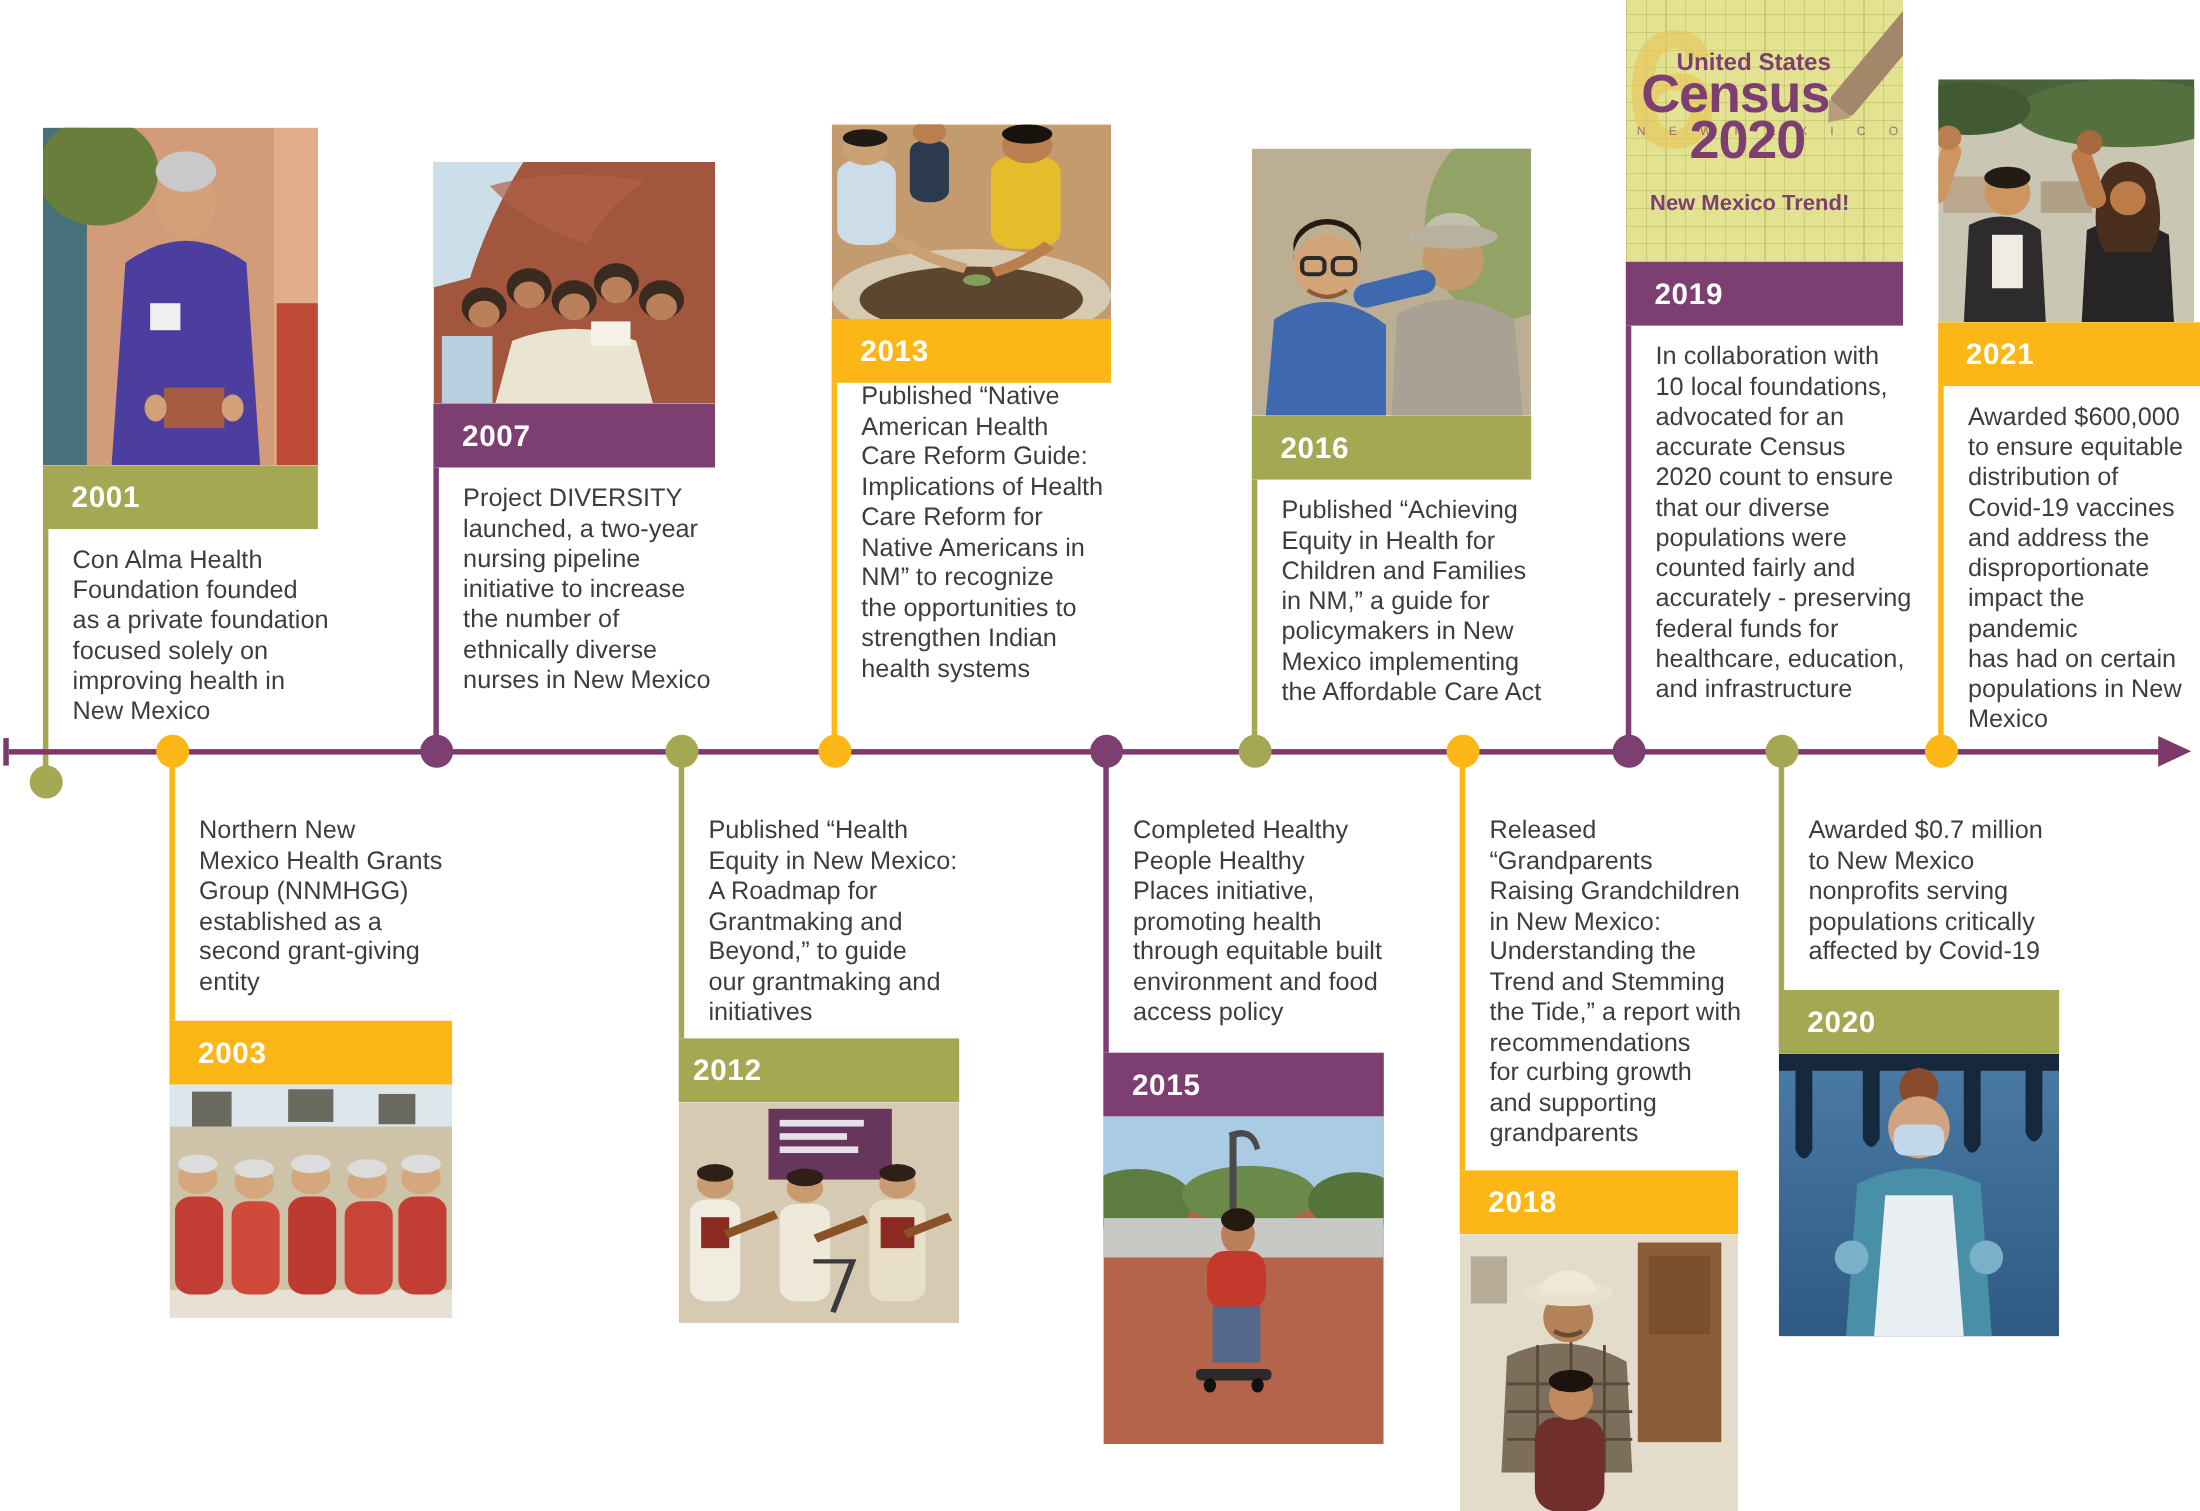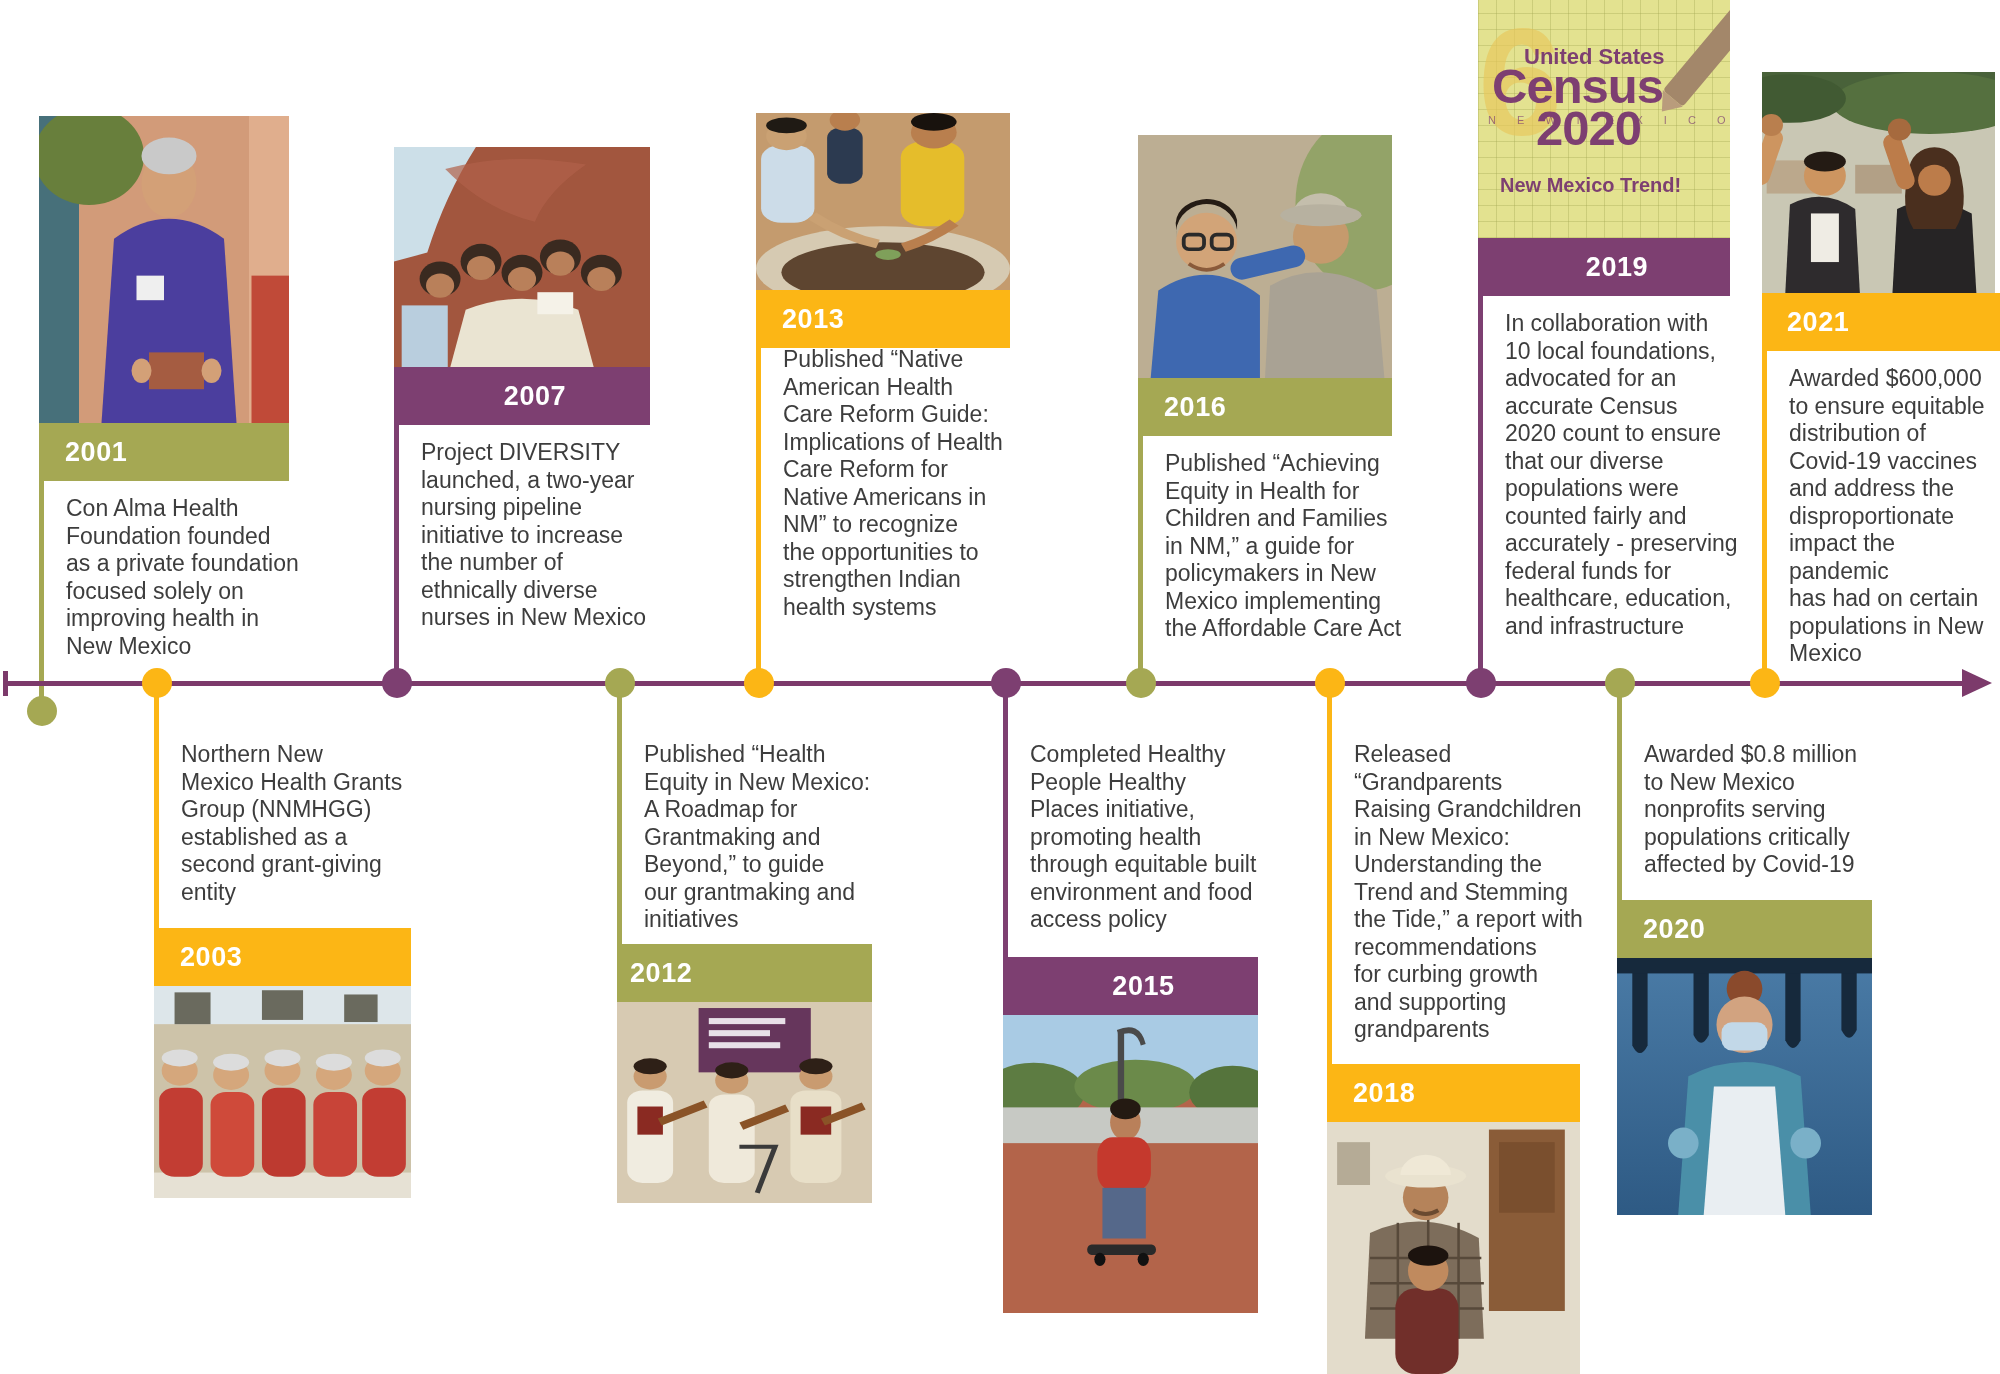--- a/index.html
+++ b/index.html
@@ -12,21 +12,21 @@
   .badge{position:absolute;left:0;height:58px;display:flex;align-items:center;
          padding-left:26px;box-sizing:border-box;color:#fff;font-size:27px;
          font-weight:bold;letter-spacing:.6px;}
   .blurb{position:absolute;left:0;box-sizing:border-box;padding:14px 0 0 27px;
          font-size:23px;line-height:27.5px;color:var(--text);white-space:pre-line;}
   .conn{position:absolute;left:0;width:5px;z-index:1;}
   .dot{position:absolute;left:2.5px;top:683px;width:30px;height:30px;border-radius:50%;
        transform:translate(-50%,-50%);z-index:3;}
   .c-olive .badge,.conn.c-olive,.dot.c-olive{background:var(--olive);}
   .c-yellow .badge,.conn.c-yellow,.dot.c-yellow{background:var(--yellow);}
-  .c-purple .badge,.conn.c-purple,.dot.c-purple{background:var(--purple);justify-content:center;}
+  .c-purple .badge,.conn.c-purple,.dot.c-purple{background:var(--purple);}
   .tl-line{position:absolute;left:8px;top:681px;width:1958px;height:5px;background:var(--timeline);z-index:2;}
   .tl-cap{position:absolute;left:3px;top:671px;width:5px;height:25px;background:var(--timeline);z-index:2;}
   .tl-arrow{position:absolute;left:1962px;top:669px;width:0;height:0;z-index:2;
             border-left:30px solid var(--timeline);
             border-top:14px solid transparent;border-bottom:14px solid transparent;}
   
   .census{position:relative;width:100%;height:100%;background:#e3e290;
     background-image:
       repeating-linear-gradient(0deg, rgba(160,165,80,.35) 0 1px, transparent 1px 16px),
       repeating-linear-gradient(90deg, rgba(160,165,80,.35) 0 1px, transparent 1px 18px);}
@@ -387,21 +387,21 @@
 counted fairly and
 accurately - preserving
 federal funds for
 healthcare, education,
 and infrastructure</div>
     <div class="conn c-purple" style="top:296px;height:387px;"></div>
     <div class="dot c-purple"></div>
   </div>
 
   <div class="col c-olive" style="left:1617px;width:255px;">
-    <div class="blurb" style="top:727px;width:268px;">Awarded $0.8 million
+    <div class="blurb" style="top:727px;width:268px;">Awarded $0.7 million
 to New Mexico
 nonprofits serving
 populations critically
 affected by Covid-19</div>
     <div class="badge" style="top:900px;width:255px;">
         <span>2020</span>
       </div>
     <div class="photo" role="img" style="top:958px;width:255px;height:257px;" aria-label="Health worker wearing a face mask and protective gear in blue light">
       <svg viewBox="0 0 100 100" preserveAspectRatio="none">
         <defs>

